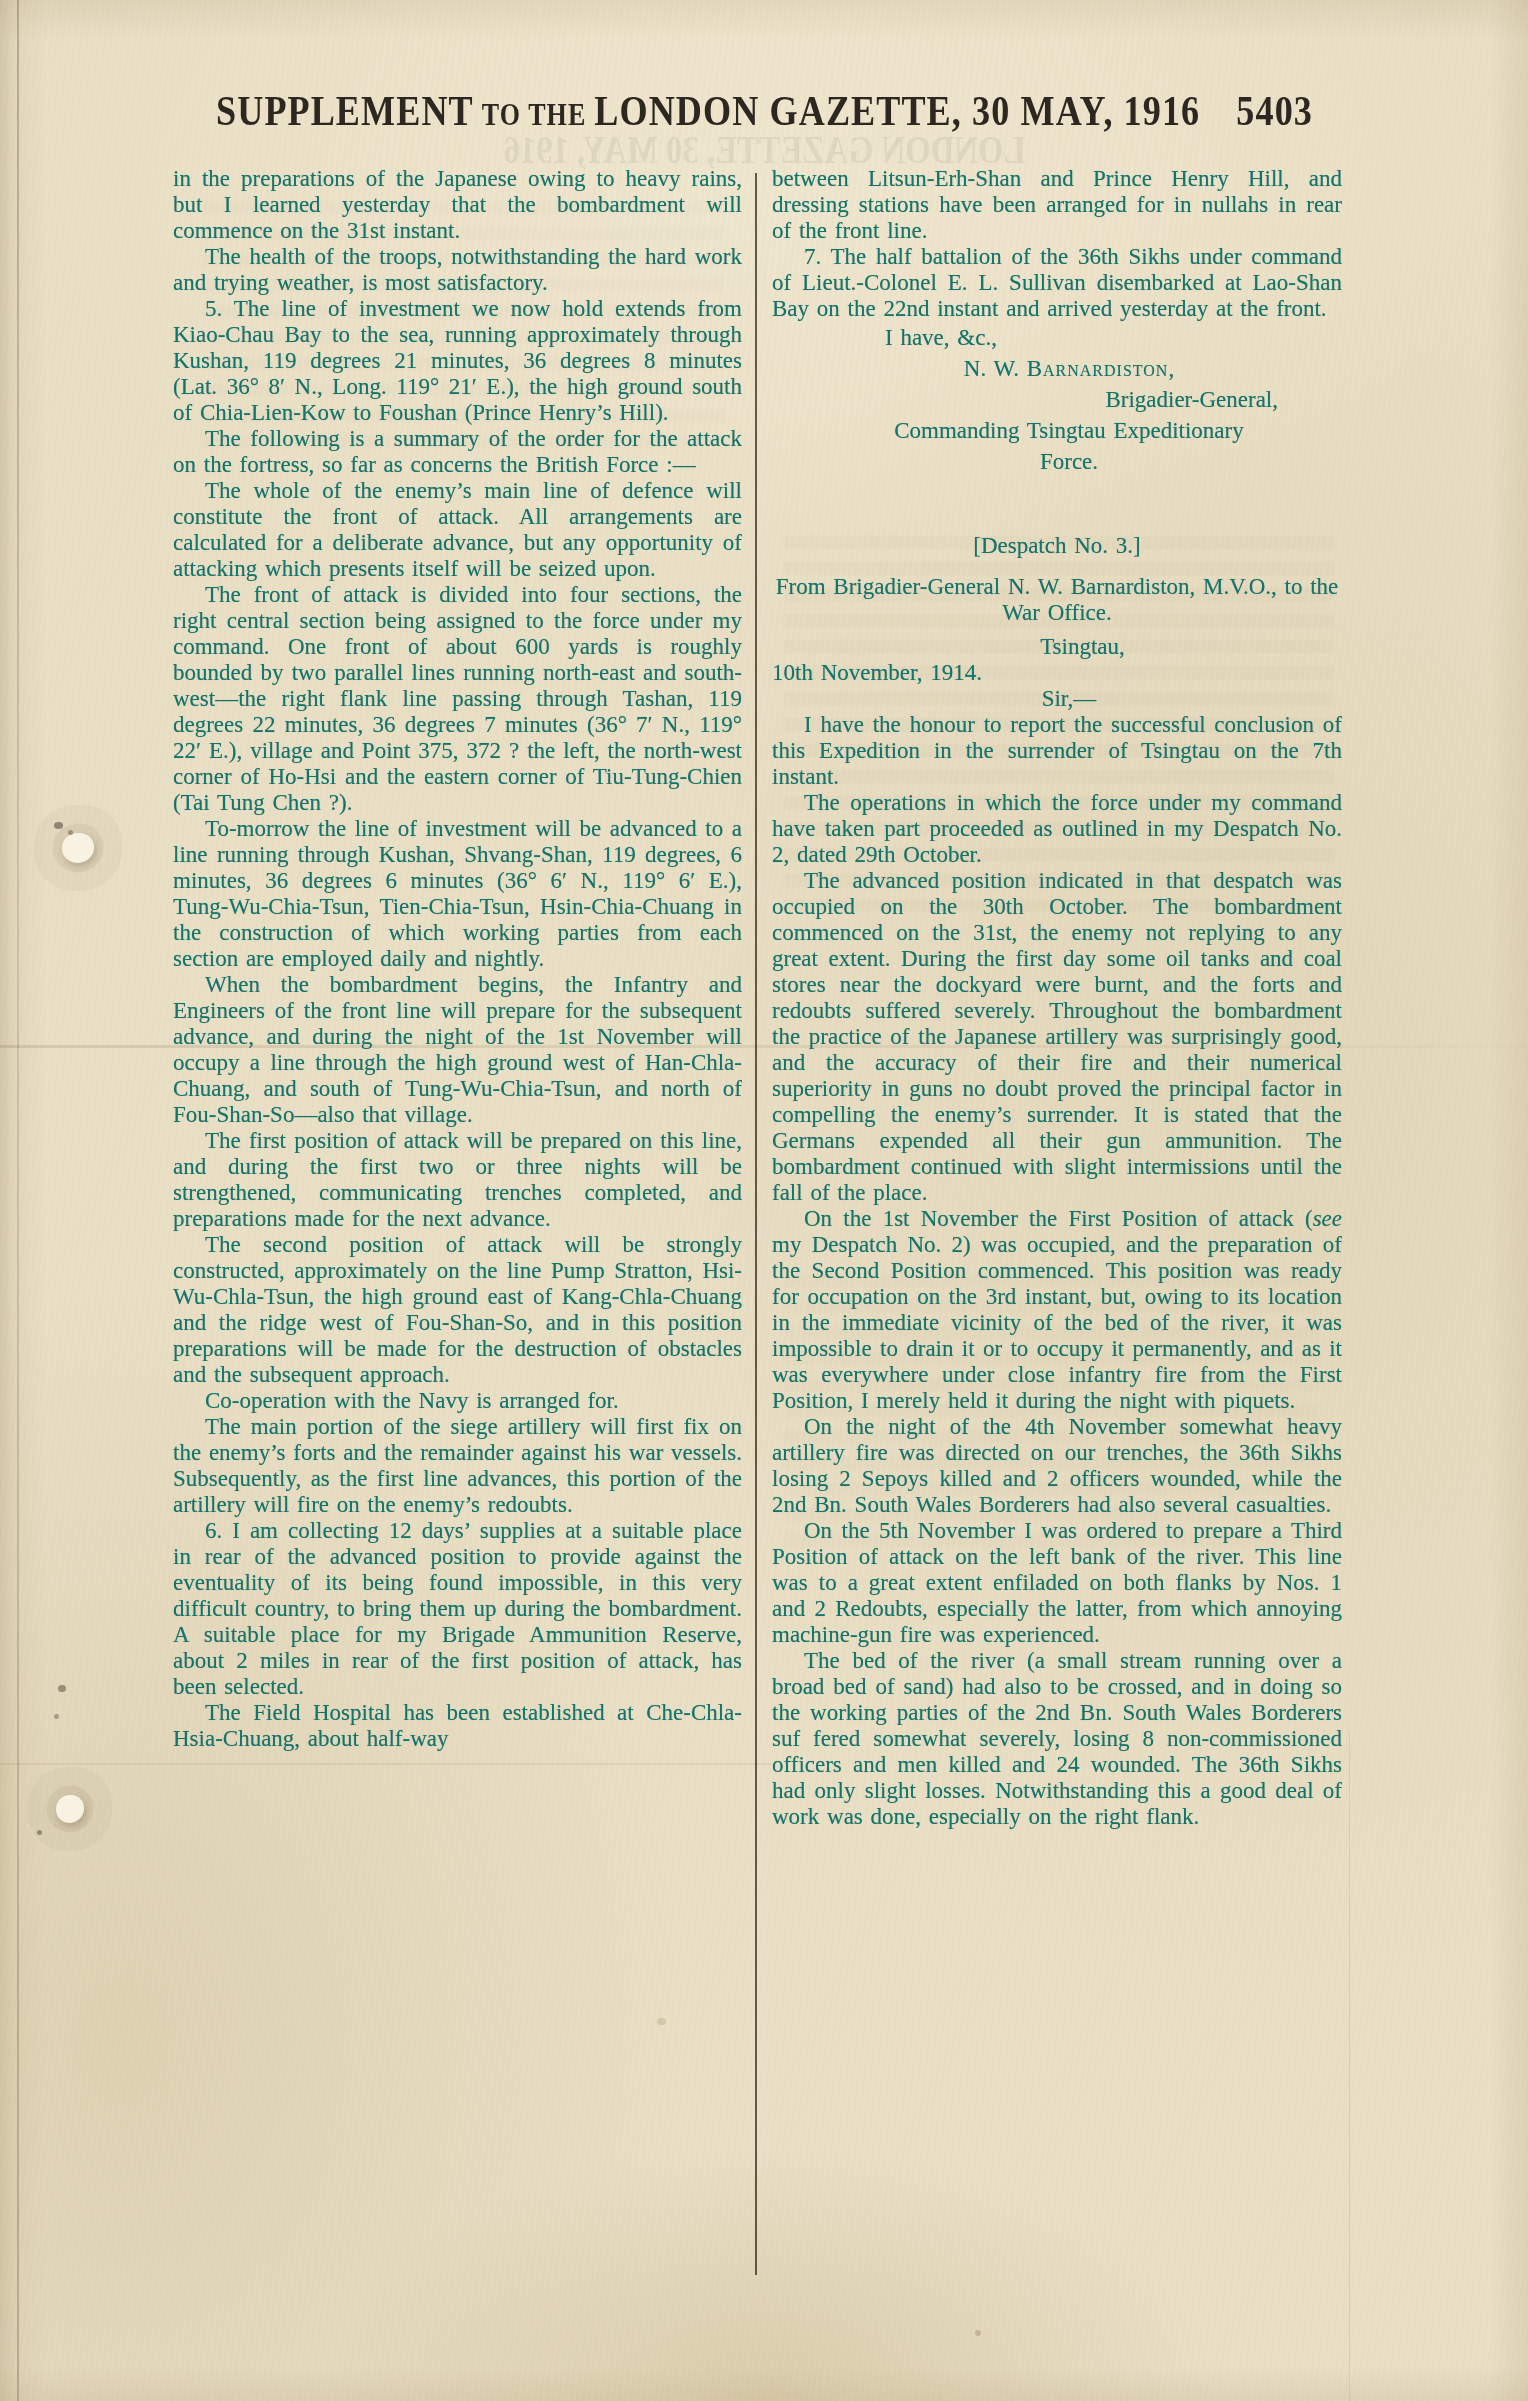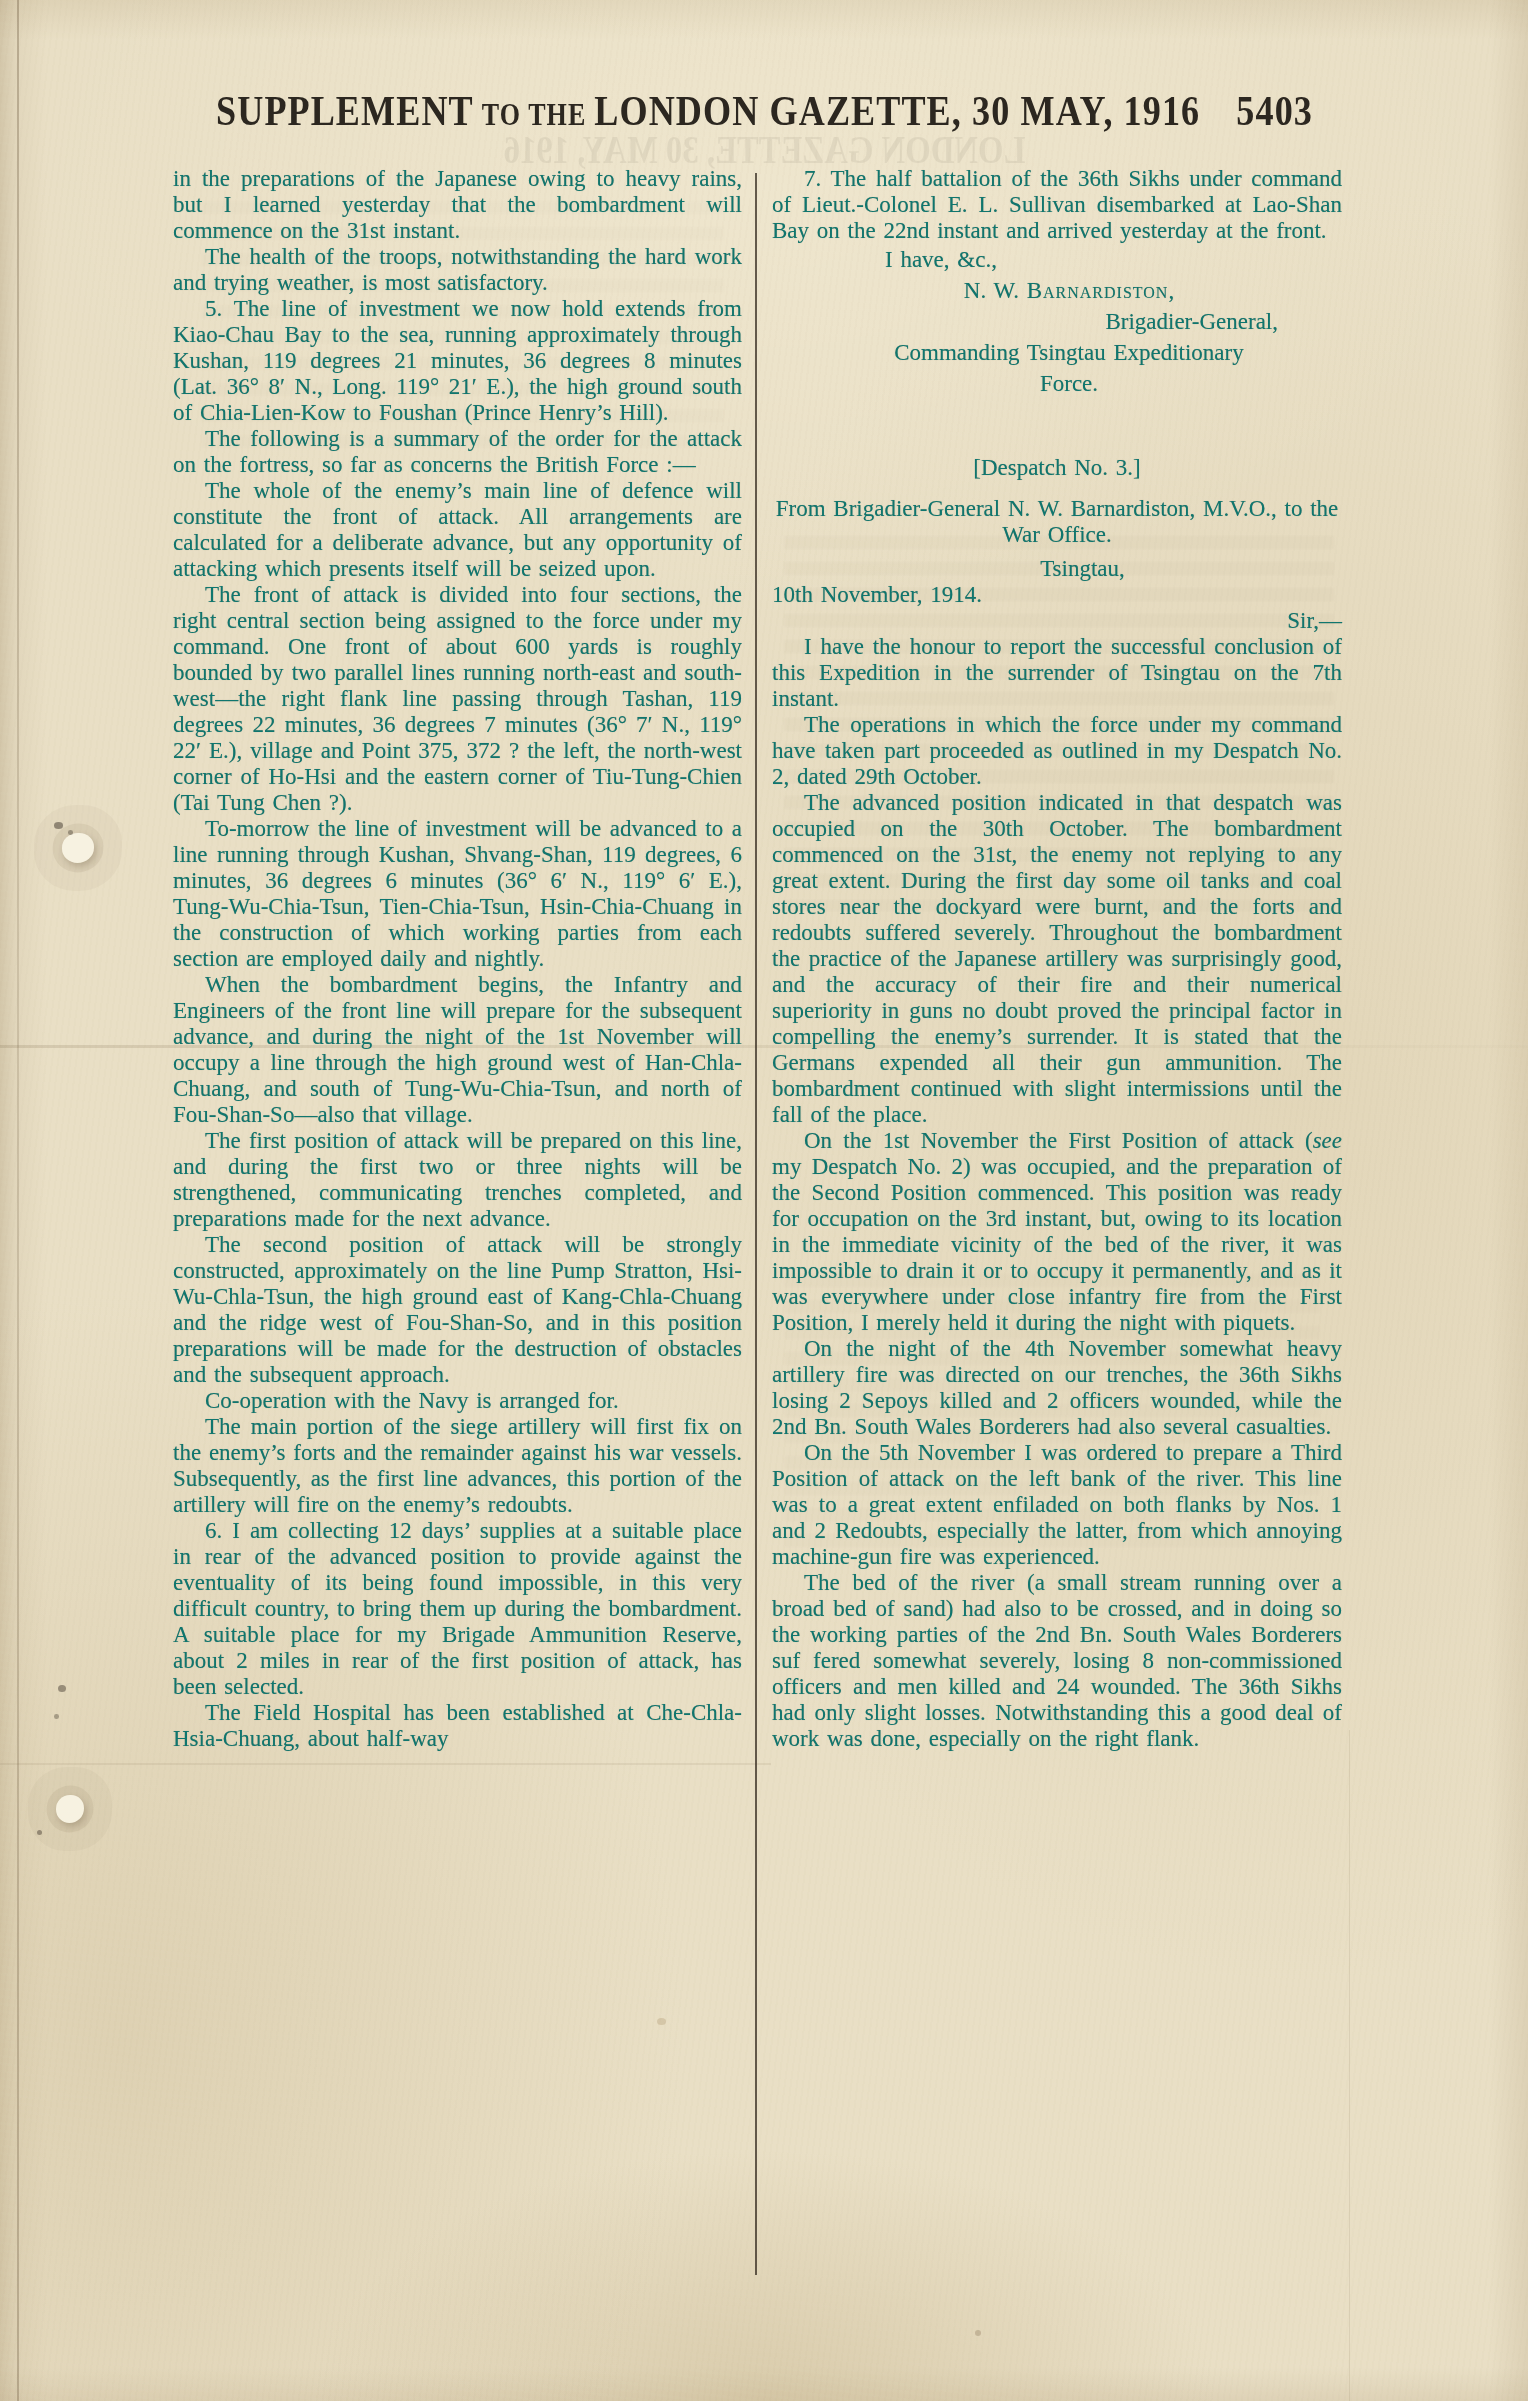--- a/index.html
+++ b/index.html
@@ -62,21 +62,21 @@
 
   .blk{margin:0;padding:0;}
   .blk.indent{text-indent:32px;}
   .sig-offset{margin-left:113px;line-height:31px;text-align:left;}
   .sig-center{text-align:center;padding-left:24px;line-height:31px;}
   .sig-right{text-align:right;padding-right:64px;line-height:31px;}
   .heading-bracket{text-align:center;margin-top:56px;margin-bottom:14.7px;}
   .from{text-align:center;}
   .place{text-align:center;padding-left:51px;margin-top:8px;}
   .date{text-align:left;padding-right:5.4px;}
-  .salutation{text-indent:24px;text-align:right;}
+  .salutation{text-indent:24px;text-align:center;}
   .sc{font-variant:small-caps;letter-spacing:1px;}
   .it{font-style:italic;}
 </style>
 </head>
 <body>
 
 <div class="paper"></div>
 <div class="grain"></div>
 
 <div class="crease-v-left"></div>
@@ -122,20 +122,21 @@
     <p class="blk para indent">To-morrow the line of investment will be advanced to a line running through Kushan, Shvang-Shan, 119 degrees, 6 minutes, 36 degrees 6 minutes (36° 6′ N., 119° 6′ E.), Tung-Wu-Chia-Tsun, Tien-Chia-Tsun, Hsin-Chia-Chuang in the construction of which working parties from each section are employed daily and nightly.</p>
     <p class="blk para indent">When the bombardment begins, the Infantry and Engineers of the front line will prepare for the subsequent advance, and during the night of the 1st November will occupy a line through the high ground west of Han-Chla-Chuang, and south of Tung-Wu-Chia-Tsun, and north of Fou-Shan-So—also that village.</p>
     <p class="blk para indent">The first position of attack will be prepared on this line, and during the first two or three nights will be strengthened, communicating trenches completed, and preparations made for the next advance.</p>
     <p class="blk para indent">The second position of attack will be strongly constructed, approximately on the line Pump Stratton, Hsi-Wu-Chla-Tsun, the high ground east of Kang-Chla-Chuang and the ridge west of Fou-Shan-So, and in this position preparations will be made for the destruction of obstacles and the subsequent approach.</p>
     <p class="blk para indent">Co-operation with the Navy is arranged for.</p>
     <p class="blk para indent">The main portion of the siege artillery will first fix on the enemy’s forts and the remainder against his war vessels.  Subsequently, as the first line advances, this portion of the artillery will fire on the enemy’s redoubts.</p>
     <p class="blk para indent">6. I am collecting 12 days’ supplies at a suitable place in rear of the advanced position to provide against the eventuality of its being found impossible, in this very difficult country, to bring them up during the bombardment. A suitable place for my Brigade Ammunition Reserve, about 2 miles in rear of the first position of attack, has been selected.</p>
     <p class="blk para indent">The Field Hospital has been established at Che-Chla-Hsia-Chuang, about half-way</p>
   </div>
 <div class="column" id="right-column-text">
+    <p class="blk para">between Litsun-Erh-Shan and Prince Henry Hill, and dressing stations have been arranged for in nullahs in rear of the front line.</p>
     <p class="blk para indent">7. The half battalion of the 36th Sikhs under command of Lieut.-Colonel E. L. Sullivan disembarked at Lao-Shan Bay on the 22nd instant and arrived yesterday at the front.</p>
     <p class="blk sig-offset">I have, &amp;c.,</p>
     <p class="blk sig-center"><span>N. W. </span><span class="sc">Barnardiston</span><span>,</span></p>
     <p class="blk sig-right">Brigadier-General,</p>
     <p class="blk sig-center">Commanding Tsingtau Expeditionary</p>
     <p class="blk sig-center">Force.</p>
     <p class="blk heading-bracket">[Despatch No. 3.]</p>
     <p class="blk from">From Brigadier-General N. W. Barnardiston, M.V.O., to the War Office.</p>
     <p class="blk place">Tsingtau,</p>
     <p class="blk date">10th November, 1914.</p>

